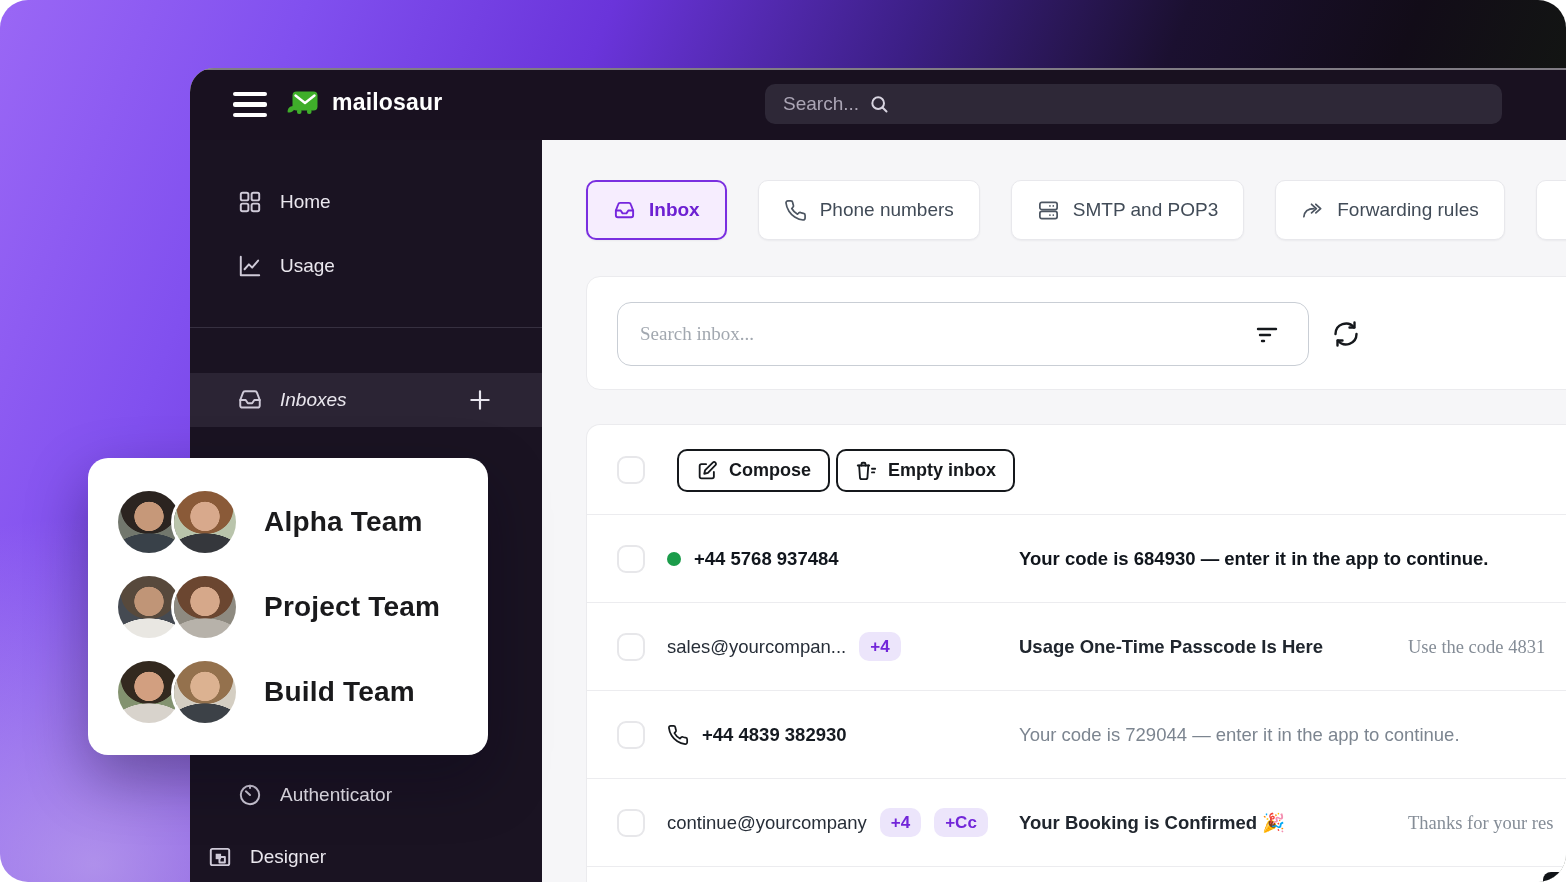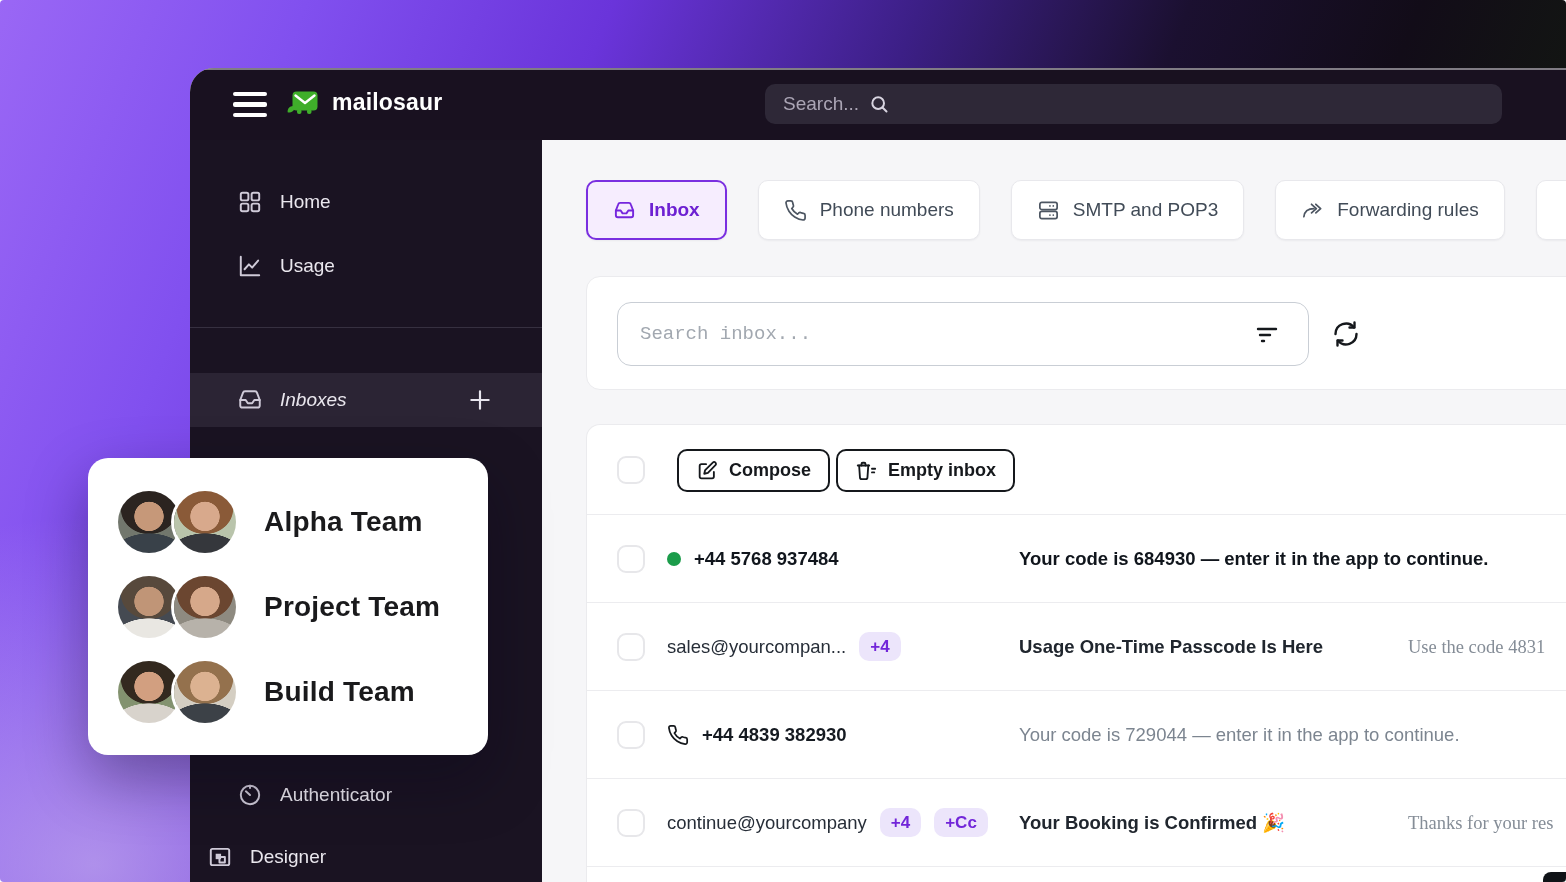--- a/index.html
+++ b/index.html
@@ -1,17 +1,17 @@
 <!DOCTYPE html>
 <html><head>
 <meta charset="utf-8">
 <style>
   * { box-sizing: border-box; margin: 0; padding: 0; }
   html,body { background:#fff; font-family:"Liberation Sans","DejaVu Sans",sans-serif; }
-  .stage { position:relative; width:1566px; height:882px; border-radius:4px; overflow:hidden;
+  .stage { position:relative; width:1566px; height:882px; border-radius:28px; overflow:hidden;
     background:
       radial-gradient(700px 560px at 6% 98%, rgba(205,185,238,.65), transparent 62%),
       linear-gradient(112deg,#9a67f5 0%,#8150ef 16%,#6a34da 32%,#3c1f86 48%,#1b1030 62%,#120c18 74%,#131a10 88%,#18220e 100%);
   }
 
   
   .window { position:absolute; left:190px; top:68px; right:0; bottom:0;
     background:#f6f6f8; border-radius:24px 0 0 0; overflow:hidden; }
   .window::before{ content:""; position:absolute; top:0; left:0; right:0; height:2px;
     background:rgba(255,255,255,.45); z-index:9; }
@@ -66,21 +66,21 @@
   .tab svg { width:23px; height:23px; stroke:#4d5662; stroke-width:1.8; fill:none;
     stroke-linecap:round; stroke-linejoin:round; flex:none; }
   .tab.active { background:#f6edfe; border:2px solid #7a2fe0; color:#6d21d2; font-weight:700; }
   .tab.active svg { stroke:#7526dd; stroke-width:2; }
   .tab.stub { min-width:86px; justify-content:center; }
 
   .card { background:#fff; border:1px solid #ebebee; margin-right:-40px; }
   .search-card { margin-top:36px; height:114px; border-radius:14px; position:relative; }
   .inbox-search { position:absolute; left:30px; top:25px; width:692px; height:64px;
     border:1.5px solid #c9ced5; border-radius:14px; font-size:19px; color:#333; padding:0 60px 0 22px;
-    outline:none; font-family:Liberation Mono, monospace; background:#fff; }
+    outline:none; font-family:Liberation Serif, serif; background:#fff; }
   .inbox-search::placeholder { color:#a2a8b0; }
   .filter-btn { position:absolute; left:666px; top:44px; width:28px; height:28px; cursor:pointer; }
   .refresh-btn { position:absolute; left:744px; top:42px; width:30px; height:30px; cursor:pointer; }
   .filter-btn svg, .refresh-btn svg { width:100%; height:100%; stroke:#15181c; stroke-width:2.4; fill:none;
     stroke-linecap:round; stroke-linejoin:round; }
 
   .list-card { margin-top:34px; border-radius:14px 14px 0 0; min-height:480px; border-bottom:none; }
   .toolbar { position:relative; height:90px; border-bottom:1px solid #ececef; }
   .checkbox { position:absolute; left:30px; width:28px; height:28px; border:2px solid #e7e7ea;
     border-radius:9px; background:#fff; cursor:pointer; }

